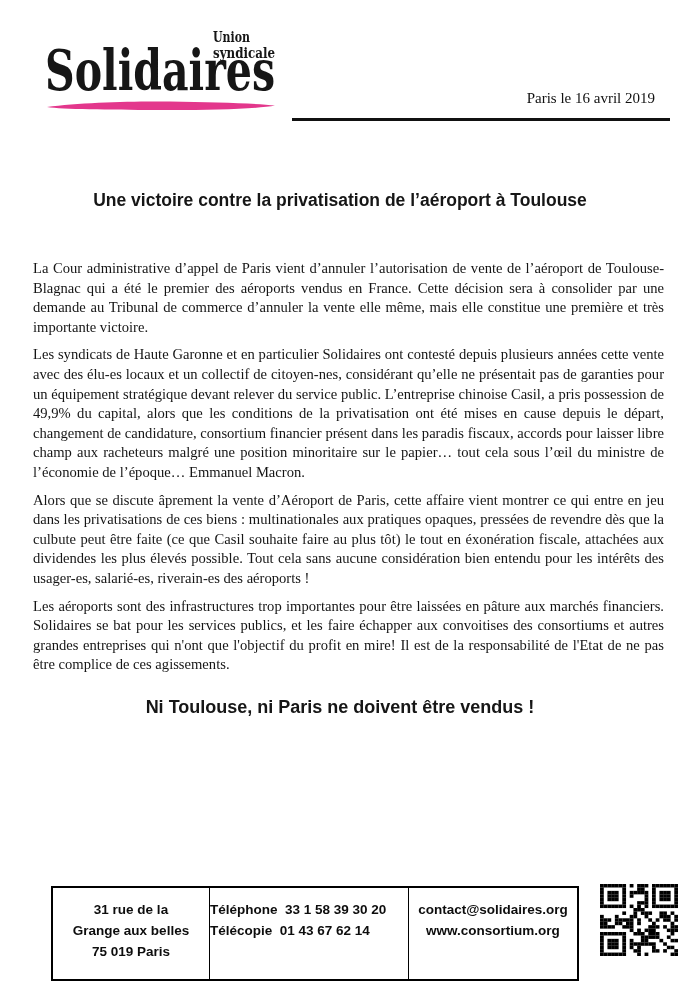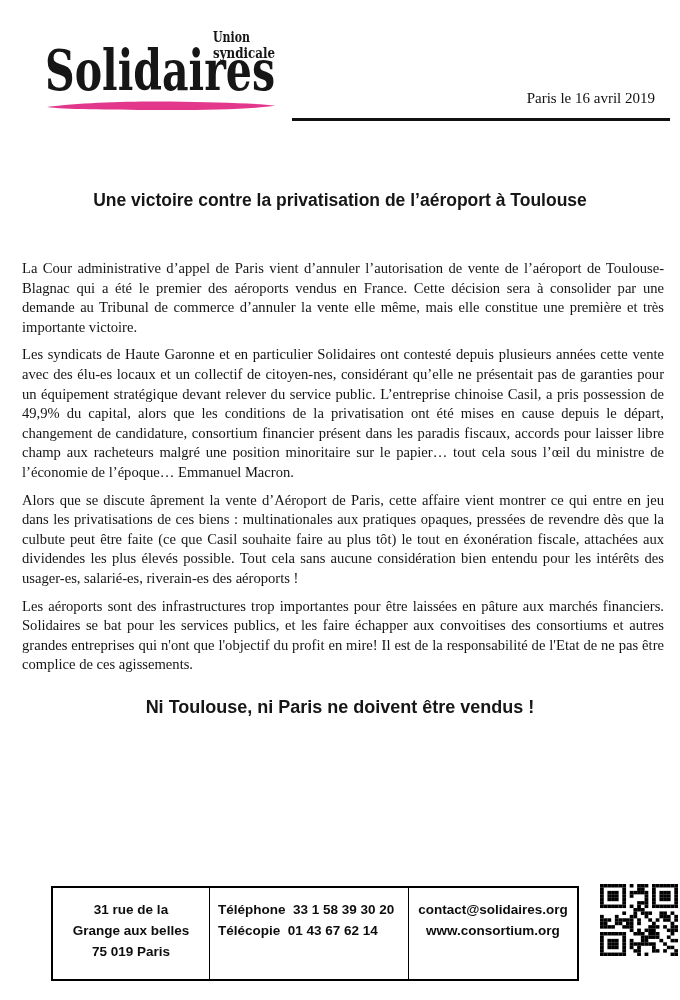--- a/index.html
+++ b/index.html
@@ -12,33 +12,33 @@
   .logo-name-svg{position:absolute;left:44px;top:40px;}
   .logo-name-svg text{font-family:"DejaVu Serif",serif;font-weight:bold;fill:#161616;}
   .logo-swoosh{position:absolute;left:45px;top:99px;}
   .dateline{position:absolute;top:90px;right:25px;font-size:15px;color:#111;font-family:Liberation Serif, serif;}
   .header-rule{position:absolute;left:292px;top:118px;width:378px;height:3px;background:#111;}
 
   
   .doc-title{position:absolute;left:0;right:0;top:190px;margin:0;text-align:center;
              font-family:"Liberation Sans",sans-serif;font-weight:bold;font-size:17.5px;color:#161616;}
   .body-text{position:absolute;left:18px;right:16px;top:259px;}
-  .body-text p{margin:0 0 8px 4px;font-size:14.6px;line-height:19.6px;text-align:justify;color:#151515;}
+  .body-text p{margin:0 0 8px 15px;font-size:14.6px;line-height:19.6px;text-align:justify;color:#151515;}
   .slogan{position:absolute;left:0;right:0;top:685px;margin:12px;text-align:center;
           font-family:"Liberation Sans",sans-serif;font-weight:bold;font-size:18px;color:#161616;}
 
   
   .footer-table{position:absolute;left:51px;top:886px;width:528px;height:95px;display:flex;
                 border:2px solid #000;box-sizing:border-box;
                 font-family:"Liberation Sans",sans-serif;font-weight:bold;color:#0d0d0d;}
   .cell{box-sizing:border-box;padding-top:11px;font-size:13.5px;line-height:21px;}
   .cell + .cell{border-left:1.5px solid #000;}
   .cell span{display:block;}
   .cell-address{width:156px;text-align:center;}
-  .cell-phone{width:199px;padding-left:8px;}
+  .cell-phone{width:199px;}
   .cell-phone span{white-space:pre;}
   .cell-contact{flex:1;text-align:center;}
   .qr{position:absolute;left:600px;top:884px;}
 </style>
 </head>
 <body>
 
 <div class="page">
 
   <div>

